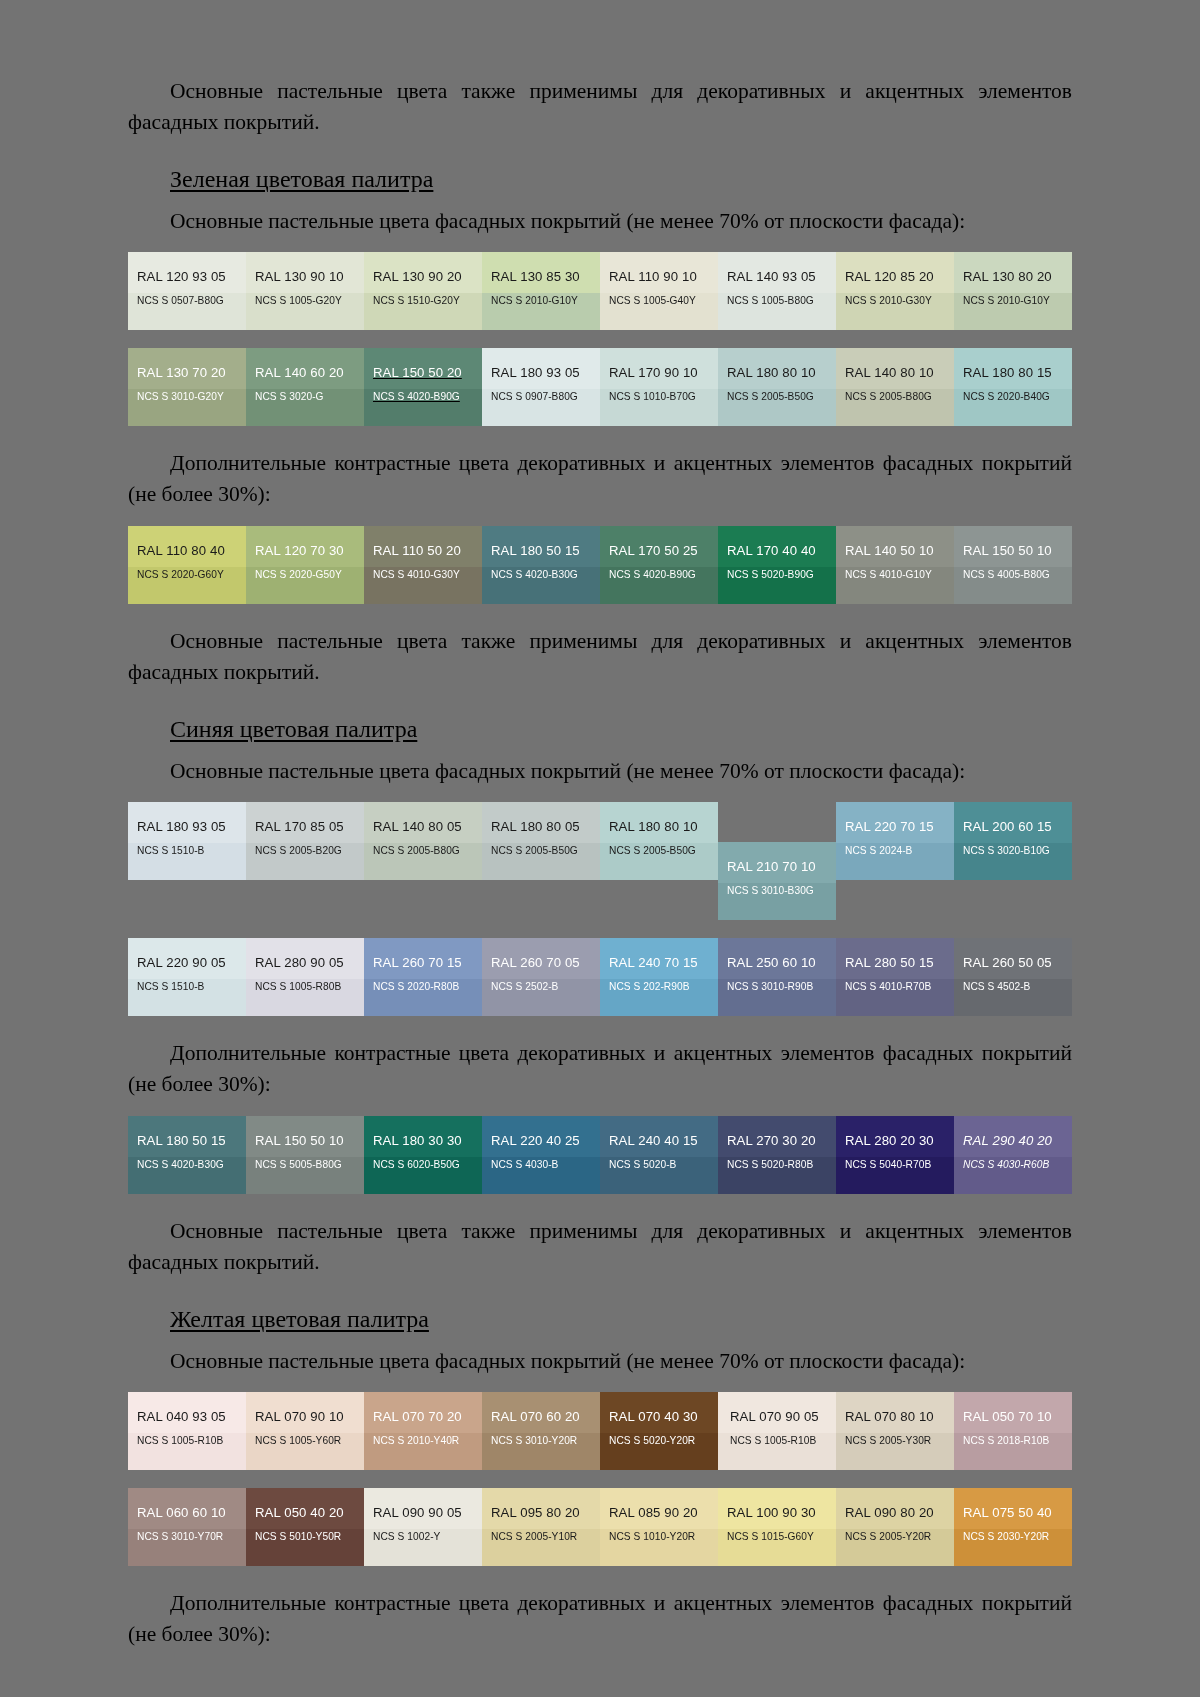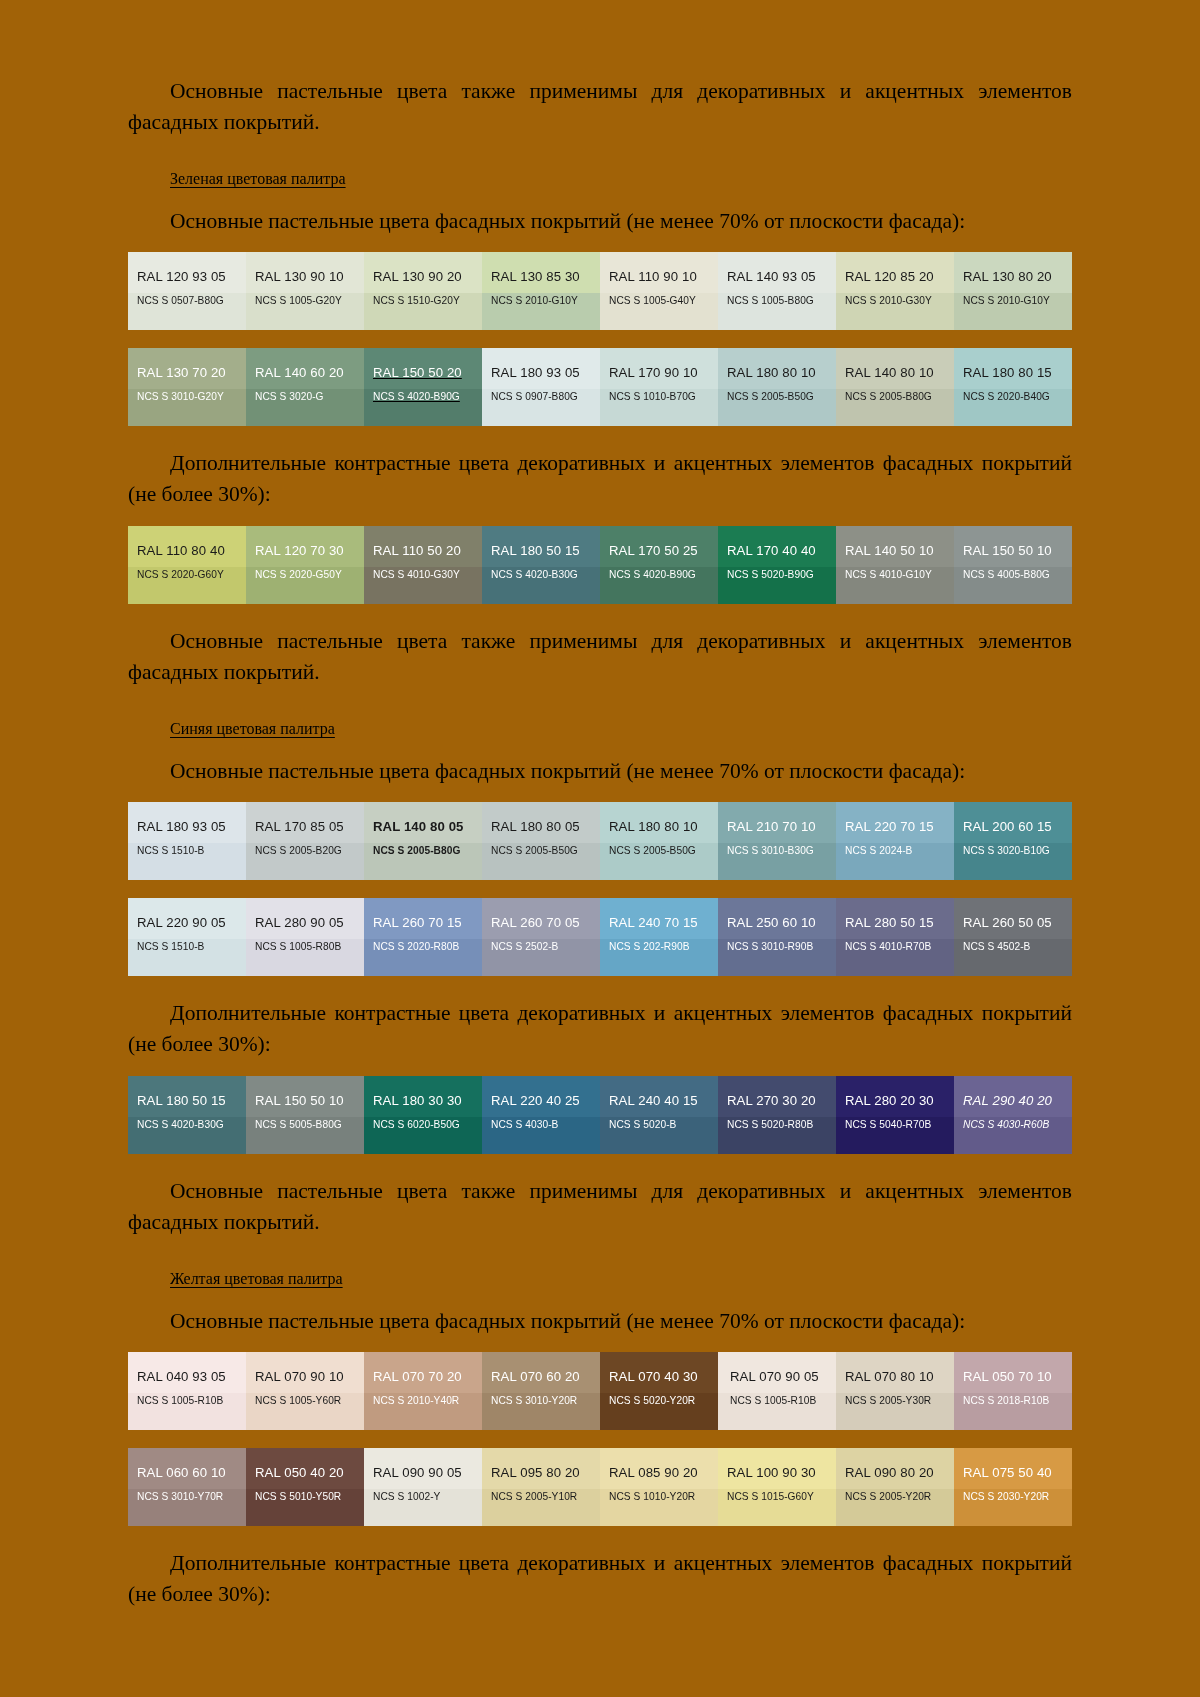--- a/index.html
+++ b/index.html
@@ -14,35 +14,35 @@
     font-family: "Liberation Serif", "DejaVu Serif", serif;
     color: #000000;
     -webkit-font-smoothing: antialiased;
   }
   .page {
     position: relative;
     width: 1200px;
     min-height: 1697px;
     box-sizing: border-box;
     padding: 76px 128px 40px 128px;
-    background: #a16207;
+    background: #737373;
   }
   
   p.body-par {
     margin: 0 0 0 0;
     font-size: 21.5px;
     line-height: 31px;
     text-align: justify;
     text-indent: 42px;
     text-align-last: left;
     hyphens: none;
   }
   h3.palette-head {
     margin: 14px 0 6px 42px;
-    font-size: 16px;
+    font-size: 24px;
     line-height: 30px;
     font-weight: normal;
     text-decoration: underline;
     text-underline-offset: 3px;
     display: inline-block;
   }
   .head-wrap { margin: 12px 0 2px 0; }
   p.sub-par {
     margin: 6px 0 0 0;
     font-size: 21.5px;
@@ -216,33 +216,33 @@
 
   <div class="swatch-row">
       <div class="swatch light" style="background: linear-gradient(rgb(221, 229, 234) 0%, rgb(221, 229, 234) 52%, rgb(212, 222, 229) 52%, rgb(212, 222, 229) 100%);">
         <span class="ral">RAL 180 93 05</span>
         <span class="ncs">NCS S 1510-B</span>
       </div>
       <div class="swatch light" style="background: linear-gradient(rgb(204, 210, 210) 0%, rgb(204, 210, 210) 52%, rgb(194, 201, 201) 52%, rgb(194, 201, 201) 100%);">
         <span class="ral">RAL 170 85 05</span>
         <span class="ncs">NCS S 2005-B20G</span>
       </div>
-      <div class="swatch light" style="background: linear-gradient(rgb(198, 207, 194) 0%, rgb(198, 207, 194) 52%, rgb(187, 198, 184) 52%, rgb(187, 198, 184) 100%); font-weight: bold;">
+      <div class="swatch light" style="background: linear-gradient(rgb(198, 207, 194) 0%, rgb(198, 207, 194) 52%, rgb(187, 198, 184) 52%, rgb(187, 198, 184) 100%);">
         <span class="ral">RAL 140 80 05</span>
         <span class="ncs">NCS S 2005-B80G</span>
       </div>
       <div class="swatch light" style="background: linear-gradient(rgb(194, 203, 201) 0%, rgb(194, 203, 201) 52%, rgb(184, 194, 192) 52%, rgb(184, 194, 192) 100%);">
         <span class="ral">RAL 180 80 05</span>
         <span class="ncs">NCS S 2005-B50G</span>
       </div>
       <div class="swatch light" style="background: linear-gradient(rgb(183, 212, 209) 0%, rgb(183, 212, 209) 52%, rgb(172, 203, 200) 52%, rgb(172, 203, 200) 100%);">
         <span class="ral">RAL 180 80 10</span>
         <span class="ncs">NCS S 2005-B50G</span>
       </div>
-      <div class="swatch dark" style="background: linear-gradient(rgb(130, 170, 173) 0%, rgb(130, 170, 173) 52%, rgb(120, 160, 163) 52%, rgb(120, 160, 163) 100%);">
+      <div class="swatch dark" style="background: linear-gradient(rgb(130, 170, 173) 0%, rgb(130, 170, 173) 52%, rgb(120, 160, 163) 52%, rgb(120, 160, 163) 100%); margin-top: 40px;">
         <span class="ral">RAL 210 70 10</span>
         <span class="ncs">NCS S 3010-B30G</span>
       </div>
       <div class="swatch dark" style="background: linear-gradient(rgb(133, 178, 197) 0%, rgb(133, 178, 197) 52%, rgb(122, 168, 188) 52%, rgb(122, 168, 188) 100%);">
         <span class="ral">RAL 220 70 15</span>
         <span class="ncs">NCS S 2024-B</span>
       </div>
       <div class="swatch dark" style="background: linear-gradient(rgb(78, 143, 150) 0%, rgb(78, 143, 150) 52%, rgb(70, 133, 140) 52%, rgb(70, 133, 140) 100%);">
         <span class="ral">RAL 200 60 15</span>
         <span class="ncs">NCS S 3020-B10G</span>

